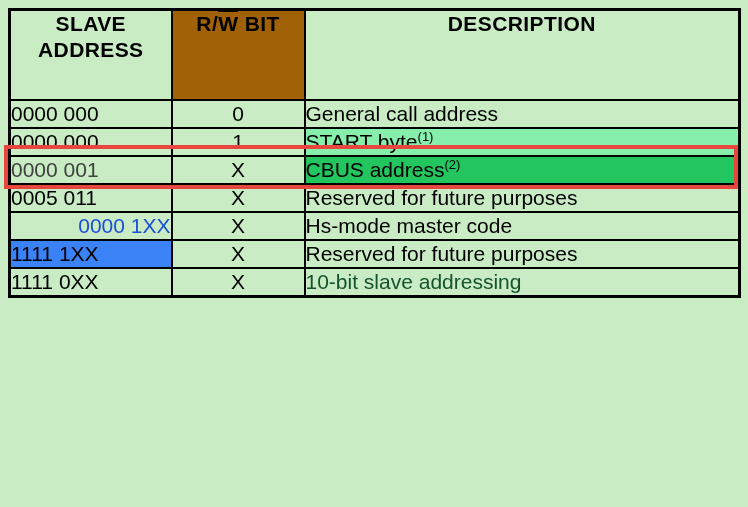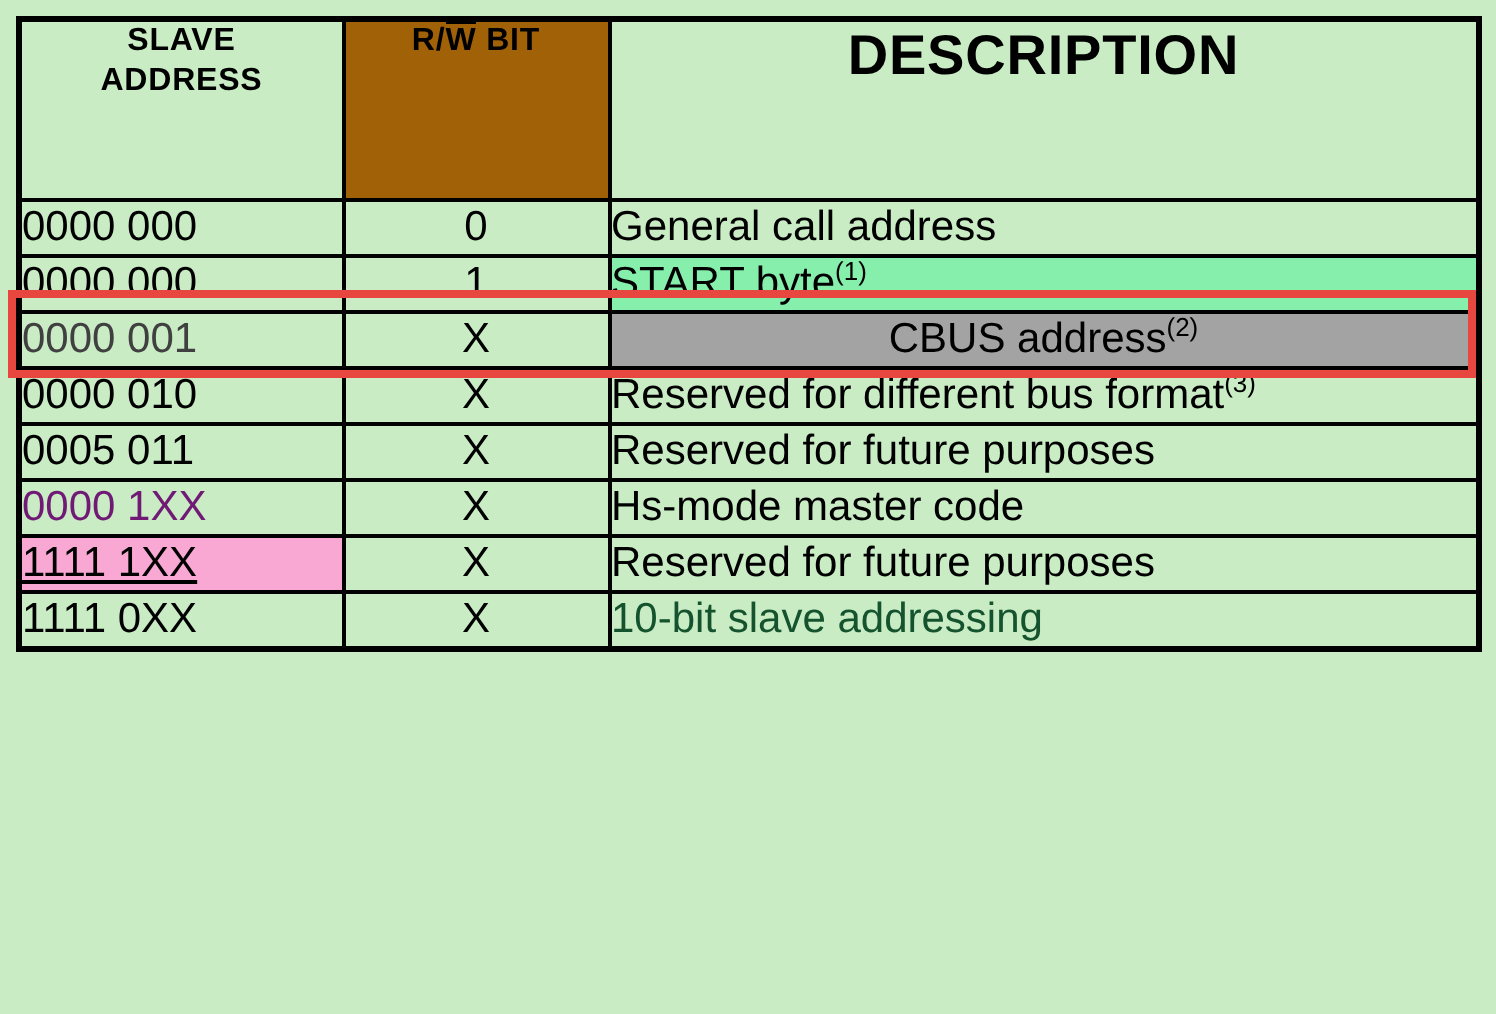--- a/index.html
+++ b/index.html
@@ -44,28 +44,28 @@
   }
 
   
   col.c-addr { width: 162px; }
   col.c-rw   { width: 133px; }
   col.c-desc { width: 435px; }
 
   
   thead th {
     font-weight: bold;
-    font-size: 16px;
+    font-size: 21px;
     letter-spacing: 0.4px;
     vertical-align: middle;
     text-align: center;
     height: 88px;
     line-height: 1.22;
   }
-  th.h-desc { font-size: 28px; }
+  th.h-desc { font-size: 21px; }
 
   .overline-w {
     display: inline-block;
     border-top: 3px solid #000;
     line-height: 1;
     padding-top: 1px;
     margin-top: -3px;
   }
 
   
@@ -140,43 +140,38 @@
 
       <tr>
         <td class="addr" style="background: rgb(201, 236, 197); border-color: rgb(0, 0, 0); color: rgb(0, 0, 0);">0000 000</td>
         <td class="rw" style="background: rgb(201, 236, 197); border-color: rgb(0, 0, 0); color: rgb(0, 0, 0);">1</td>
         <td class="desc" style="background: #86efac; border-color: rgb(0, 0, 0); color: rgb(0, 0, 0);"><span>START byte</span><sup>(1)</sup></td>
       </tr>
 
       <tr>
         <td class="addr" style="background: rgb(201, 236, 197); border-color: rgb(0, 0, 0); color: #404040;">0000 001</td>
         <td class="rw" style="background: rgb(201, 236, 197); border-color: rgb(0, 0, 0); color: rgb(0, 0, 0);">X</td>
-        <td class="desc" style="background: #a3a3a3; border-color: rgb(0, 0, 0); color: rgb(0, 0, 0); text-align: center;"><span>CBUS address</span><sup>(2)</sup></td>
+        <td class="desc" style="background: #22c55e; border-color: rgb(0, 0, 0); color: rgb(0, 0, 0);"><span>CBUS address</span><sup>(2)</sup></td>
       </tr>
 
-      <tr class="tall">
-        <td class="addr" style="background: rgb(201, 236, 197); border-color: rgb(0, 0, 0); color: rgb(0, 0, 0);">0000 010</td>
-        <td class="rw" style="background: rgb(201, 236, 197); border-color: rgb(0, 0, 0); color: rgb(0, 0, 0);">X</td>
-        <td class="desc" style="background: rgb(201, 236, 197); border-color: rgb(0, 0, 0); color: rgb(0, 0, 0);"><span>Reserved for different bus format</span><sup>(3)</sup></td>
-      </tr>
 
       <tr>
         <td class="addr" style="background: rgb(201, 236, 197); border-color: rgb(0, 0, 0); color: rgb(0, 0, 0);">0005 011</td>
         <td class="rw" style="background: rgb(201, 236, 197); border-color: rgb(0, 0, 0); color: rgb(0, 0, 0);">X</td>
         <td class="desc" style="background: rgb(201, 236, 197); border-color: rgb(0, 0, 0); color: rgb(0, 0, 0);"><span>Reserved for future purposes</span><sup></sup></td>
       </tr>
 
       <tr>
-        <td class="addr" style="background: rgb(201, 236, 197); border-color: rgb(0, 0, 0); color: #701a75;">0000 1XX</td>
+        <td class="addr" style="background: rgb(201, 236, 197); border-color: rgb(0, 0, 0); color: #1d4ed8; text-align: right;">0000 1XX</td>
         <td class="rw" style="background: rgb(201, 236, 197); border-color: rgb(0, 0, 0); color: rgb(0, 0, 0);">X</td>
         <td class="desc" style="background: rgb(201, 236, 197); border-color: rgb(0, 0, 0); color: rgb(0, 0, 0); border-radius: 12px;"><span>Hs-mode master code</span><sup></sup></td>
       </tr>
 
       <tr>
-        <td class="addr" style="background: #f9a8d4; border-color: rgb(0, 0, 0); color: rgb(0, 0, 0); text-decoration: underline;">1111 1XX</td>
+        <td class="addr" style="background: #3b82f6; border-color: rgb(0, 0, 0); color: rgb(0, 0, 0);">1111 1XX</td>
         <td class="rw" style="background: rgb(201, 236, 197); border-color: rgb(0, 0, 0); color: rgb(0, 0, 0);">X</td>
         <td class="desc" style="background: rgb(201, 236, 197); border-color: rgb(0, 0, 0); color: rgb(0, 0, 0);"><span>Reserved for future purposes</span><sup></sup></td>
       </tr>
 
       <tr>
         <td class="addr" style="background: rgb(201, 236, 197); border-color: rgb(0, 0, 0); color: rgb(0, 0, 0);">1111 0XX</td>
         <td class="rw" style="background: rgb(201, 236, 197); border-color: rgb(0, 0, 0); color: rgb(0, 0, 0);">X</td>
         <td class="desc" style="background: rgb(201, 236, 197); border-color: rgb(0, 0, 0); color: #14532d;"><span>10-bit slave addressing</span><sup></sup></td>
       </tr>
     </tbody>

